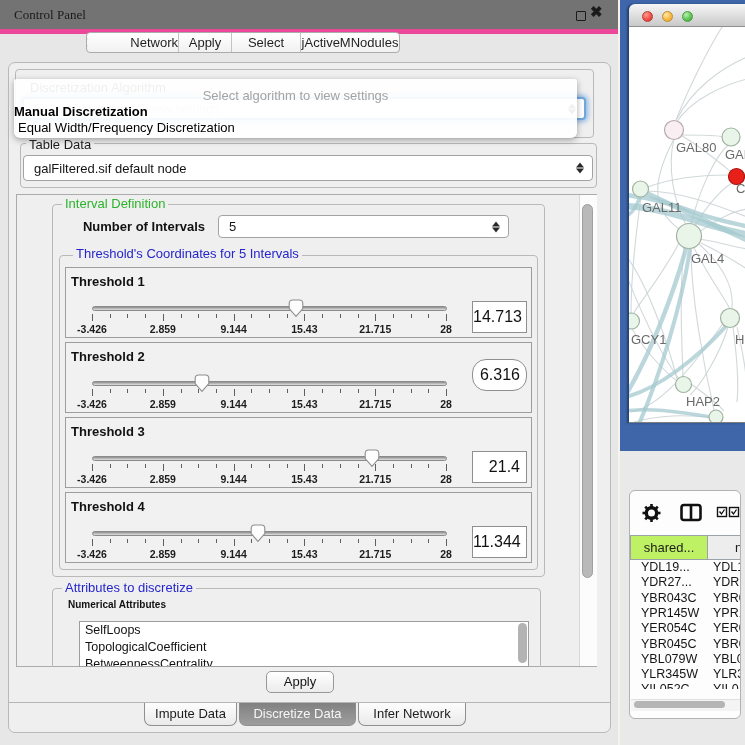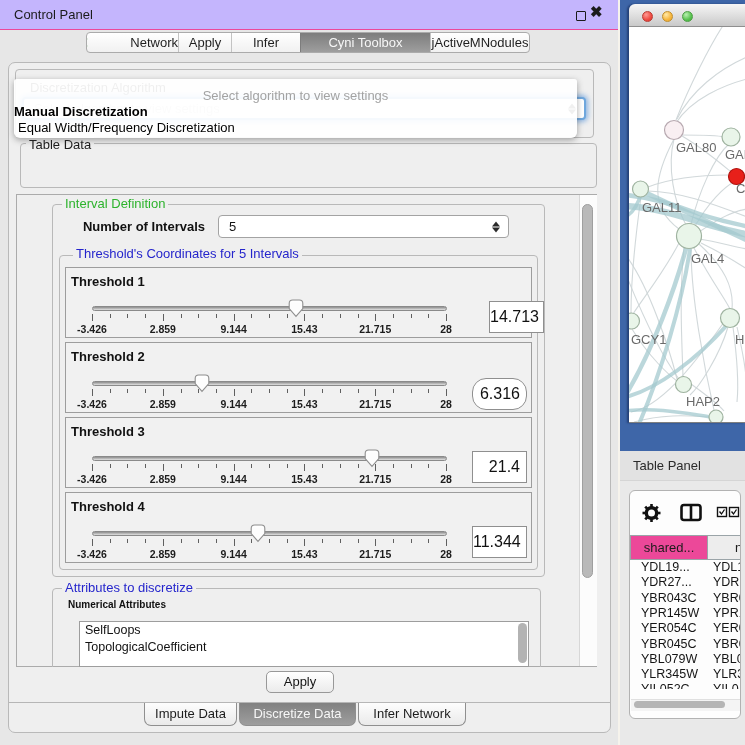--- a/index.html
+++ b/index.html
@@ -1,21 +1,21 @@
 <!DOCTYPE html>
 <html><head>
 <meta charset="utf-8">
 <style>
   html,body{margin:0;padding:0;}
   body{width:745px;height:745px;overflow:hidden;background:#e7e7e7;
        font-family:"Liberation Sans", sans-serif;-webkit-font-smoothing:antialiased;}
   #app{position:relative;width:745px;height:745px;overflow:hidden;}
   .abs{position:absolute;}
   
-  #titlebar{left:0;top:0;width:620px;height:29px;background:#c4b5fd;border-bottom:1px solid #ec4899;}
+  #titlebar{left:0;top:0;width:620px;height:29px;background:#737373;border-bottom:5px solid #ec4899;font-family:Liberation Serif, serif;}
   #titlebar .title{position:absolute;left:14px;top:0;line-height:29px;font-size:13px;color:#1b1b1b;}
   #float-icon{left:576px;top:11px;width:8px;height:8px;border:1.6px solid #1b1b1b;border-radius:1px;}
   #close-icon{left:590px;top:3px;font-size:15px;font-weight:bold;color:#1b1b1b;}
   
   #topsegs{left:86px;top:32px;height:21px;display:flex;border:1px solid #ababab;border-radius:4px;
            background:linear-gradient(#ffffff,#f1f1f1);overflow:hidden;box-sizing:border-box;}
   .seg{height:100%;display:flex;align-items:center;justify-content:center;font-size:13px;color:#1e1e1e;
        border-left:1px solid #c3c3c3;box-sizing:border-box;}
   .seg:first-child{border-left:none;}
   .seg.sel{background:linear-gradient(#7d7d7d,#9e9e9e);color:#f7f7f7;border-left-color:#7d7d7d;}
@@ -90,21 +90,21 @@
   #light-green{left:53px;background:radial-gradient(circle at 35% 30%,#b9f0b0,#58c14f 60%,#3fae3b);border:1px solid #4d9e44;}
   #netcanvas{position:absolute;left:0;top:23px;width:116px;height:395px;background:#ffffff;border-bottom:1px solid #7f7f7f;box-sizing:content-box;}
   
   #tablepanel{left:620px;top:451px;width:125px;height:294px;background:#e9e9e9;}
   #tp-titlebar{position:absolute;left:0;top:0;width:100%;height:30px;background:#e2e2e2;border-bottom:1px solid #d5d5d5;box-sizing:border-box;}
   #tp-titlebar .t{position:absolute;left:13px;top:0;line-height:29px;font-size:13px;color:#2b2b2b;}
   #tbox{position:absolute;left:9px;top:39px;width:112px;height:229px;background:#fdfdfd;border:1px solid #b2b2b2;
         border-radius:6px;box-sizing:border-box;overflow:hidden;}
   .hcell{position:absolute;top:43.5px;height:25px;box-sizing:border-box;border:1px solid #9aa4a8;
         font-size:13px;color:#1c1c1c;text-align:center;line-height:23px;overflow:hidden;white-space:nowrap;}
-  #hcell0{left:0px;width:78px;background:#ec4899;}
+  #hcell0{left:0px;width:78px;background:#bef264;}
   #hcell1{left:77px;width:36px;background:#ededed;text-align:left;padding-left:27px;}
   #tgrid{position:absolute;left:0px;top:69px;width:112px;height:129px;overflow:hidden;}
   .trow2{position:absolute;left:0;width:112px;height:15.3px;}
   .tcell{position:absolute;top:0;font-size:12.5px;color:#151515;line-height:15.3px;white-space:nowrap;}
   .tc0{left:11px;}
   .tc1{left:83px;}
   #tp-hsb-track{position:absolute;left:1px;top:207.5px;width:110px;height:11px;background:#f4f4f4;border-top:1px solid #e0e0e0;}
   #tp-hsb-thumb{position:absolute;left:4px;top:209.5px;width:91px;height:7px;background:#b5b5b5;border-radius:3.5px;}
   
   #tp-toolbar{position:absolute;left:0;top:8px;width:112px;height:28px;}
@@ -128,43 +128,44 @@
           <circle cx="3" cy="3" r="2.2" fill="#4da34d"></circle>
           <circle cx="3" cy="10" r="2.2" fill="#4da34d"></circle>
           <circle cx="8.5" cy="6" r="2.2" fill="#4da34d"></circle>
         </svg>
         <span>Network</span>
       </div>
       <div class="seg" style="width: 53px;">
         <span>Apply</span>
       </div>
       <div class="seg" style="width: 69px;">
-        <span>Infer</span>
-      </div>
-      <div class="seg sel" style="width: 130px;">
-        <span>Cyni Toolbox</span>
+        <span>Select</span>
       </div>
       <div class="seg" style="width: 99px;">
         <span>jActiveMNodules</span>
       </div>
     </div>
 
   <div id="panel" class="abs">
 
     <div class="group" style="left:6px;top:6px;width:579px;height:69px;"></div>
     <div class="gtitle dark" style="left:18px;top:17px;background:transparent;">Discretization Algorithm</div>
   </div>
 
   <div id="algo-combo" class="abs combo">
     <span class="ctext">Select algorithm to view settings</span>
     <span class="spin"></span>
   </div>
 
   <div class="abs group" style="left:20px;top:143px;width:577px;height:45px;"></div>
   <div class="abs gtitle dark" style="left:26px;top:137px;">Table Data</div>
+  <div class="abs combo" style="left:23px;top:155px;width:570px;height:26px;">
+    <span class="ctext">galFiltered.sif default node</span>
+    <span class="spin"></span>
+  </div>
 
   <div id="scrollpane" class="abs"></div>
 
   <div id="sp-content" class="abs" style="left:16px;top:194px;width:563px;height:471px;overflow:hidden;">
 
     <div class="group" style="left:36px;top:10px;width:493px;height:373px;"></div>
     <div class="gtitle green" style="left:46px;top:2px;">Interval Definition</div>
 
     <div style="position:absolute;left:44px;top:25px;width:145px;text-align:right;font-size:13px;font-weight:bold;color:#111;">Number of Intervals</div>
     <div class="combo" style="left:202px;top:21px;width:291px;height:23px;">
@@ -203,21 +204,21 @@
           <div class="ticklabel" style="left: 26px; top: 55px;">-3.426</div>
           <div class="ticklabel" style="left: 96.8px; top: 55px;">2.859</div>
           <div class="ticklabel" style="left: 167.6px; top: 55px;">9.144</div>
           <div class="ticklabel" style="left: 238.4px; top: 55px;">15.43</div>
           <div class="ticklabel" style="left: 309.2px; top: 55px;">21.715</div>
           <div class="ticklabel" style="left: 380px; top: 55px;">28</div>
           <div class="thumb" style="left: 221.328px; top: 31px;"><svg width="18" height="19" viewBox="0 0 18 19">
               <path d="M2.2,4.4 Q2.2,1 5.6,1 L12.4,1 Q15.8,1 15.8,4.4 L15.8,9.6 L9,17.4 L2.2,9.6 Z" fill="#fdfdfd" stroke="#8e8e8e" stroke-width="1.1"></path>
               <path d="M3.4,3.6 Q3.8,2.2 5.6,2.2 L12.4,2.2 Q14.2,2.2 14.6,3.6 Z" fill="#ffffff"></path>
             </svg></div>
-          <div class="vfield" style="left: 406px; top: 33px; margin-left: 17px;">14.713</div>
+          <div class="vfield" style="left: 406px; top: 33px;">14.713</div>
         </div>
         <div class="trow" style="top: 148px; left: 49px;">
           <div class="tlabel">Threshold 2</div>
           <div class="track" style="left: 25.5px; width: 355px; top: 38px;"></div>
           <div class="tick" style="left: 26px; top: 46px; height: 7px;"></div>
           <div class="tick" style="left: 43.7px; top: 46px; height: 4px;"></div>
           <div class="tick" style="left: 61.4px; top: 46px; height: 4px;"></div>
           <div class="tick" style="left: 79.1px; top: 46px; height: 4px;"></div>
           <div class="tick" style="left: 96.8px; top: 46px; height: 7px;"></div>
           <div class="tick" style="left: 114.5px; top: 46px; height: 4px;"></div>
@@ -239,21 +240,21 @@
           <div class="ticklabel" style="left: 26px; top: 55px;">-3.426</div>
           <div class="ticklabel" style="left: 96.8px; top: 55px;">2.859</div>
           <div class="ticklabel" style="left: 167.6px; top: 55px;">9.144</div>
           <div class="ticklabel" style="left: 238.4px; top: 55px;">15.43</div>
           <div class="ticklabel" style="left: 309.2px; top: 55px;">21.715</div>
           <div class="ticklabel" style="left: 380px; top: 55px;">28</div>
           <div class="thumb" style="left: 126.739px; top: 31px;"><svg width="18" height="19" viewBox="0 0 18 19">
               <path d="M2.2,4.4 Q2.2,1 5.6,1 L12.4,1 Q15.8,1 15.8,4.4 L15.8,9.6 L9,17.4 L2.2,9.6 Z" fill="#fdfdfd" stroke="#8e8e8e" stroke-width="1.1"></path>
               <path d="M3.4,3.6 Q3.8,2.2 5.6,2.2 L12.4,2.2 Q14.2,2.2 14.6,3.6 Z" fill="#ffffff"></path>
             </svg></div>
-          <div class="vfield" style="left: 406px; top: 35px; border-radius: 14px;">6.316</div>
+          <div class="vfield" style="left: 406px; top: 16px; border-radius: 14px;">6.316</div>
         </div>
         <div class="trow" style="top: 223px; left: 49px;">
           <div class="tlabel">Threshold 3</div>
           <div class="track" style="left: 25.5px; width: 355px; top: 38px;"></div>
           <div class="tick" style="left: 26px; top: 46px; height: 7px;"></div>
           <div class="tick" style="left: 43.7px; top: 46px; height: 4px;"></div>
           <div class="tick" style="left: 61.4px; top: 46px; height: 4px;"></div>
           <div class="tick" style="left: 79.1px; top: 46px; height: 4px;"></div>
           <div class="tick" style="left: 96.8px; top: 46px; height: 7px;"></div>
           <div class="tick" style="left: 114.5px; top: 46px; height: 4px;"></div>
@@ -323,20 +324,21 @@
       </div>
   </div>
 
   <div id="attrs" class="abs" style="left:16px;top:194px;width:563px;height:473px;overflow:hidden;pointer-events:none;">
     <div class="group" style="left:36px;top:394px;width:489px;height:90px;"></div>
     <div class="gtitle blue" style="left:46px;top:386px;">Attributes to discretize</div>
     <div style="position:absolute;left:52px;top:405px;font-size:10px;font-weight:bold;color:#111;">Numerical Attributes</div>
     <div id="attr-list" style="position:absolute;left:63px;top:427px;width:450px;height:46px;background:#fff;border:1px solid #9d9d9d;box-sizing:border-box;overflow:hidden;">
         <div class="li">SelfLoops</div>
         <div class="li">TopologicalCoefficient</div>
+        <div class="li">BetweennessCentrality</div>
       </div>
     <div style="position:absolute;left:502px;top:429px;width:9px;height:40px;border-radius:4.5px;background:#b3b3b3;"></div>
   </div>
 
   <div id="vsb-track" class="abs"></div>
   <div id="vsb-thumb" class="abs"></div>
 
   <div id="apply-btn" class="abs">Apply</div>
 
   <div id="bottombar-line" class="abs"></div>
@@ -414,23 +416,20 @@
           <text x="13" y="185" font-size="13" fill="#6a6a6a" font-family="Liberation Sans, sans-serif">GAL11</text>
           <text x="62" y="236" font-size="13" fill="#6a6a6a" font-family="Liberation Sans, sans-serif">GAL4</text>
           <text x="2" y="317" font-size="13" fill="#6a6a6a" font-family="Liberation Sans, sans-serif">GCY1</text>
           <text x="106" y="317" font-size="13" fill="#6a6a6a" font-family="Liberation Sans, sans-serif">HIS4</text>
           <text x="57" y="379" font-size="13" fill="#6a6a6a" font-family="Liberation Sans, sans-serif">HAP2</text>
         </svg>
     </div>
   </div>
 
   <div id="tablepanel" class="abs">
-    <div id="tp-titlebar">
-      <span class="t">Table Panel</span>
-    </div>
     <div id="tbox">
       <div id="tp-toolbar">
         <svg width="112" height="28" viewBox="0 0 112 28" xmlns="http://www.w3.org/2000/svg">
           <g>
             <circle cx="21.5" cy="14" r="5.2" fill="none" stroke="#111" stroke-width="3.4"></circle>
             <g stroke="#111" stroke-width="2.6">
               <line x1="21.5" y1="5" x2="21.5" y2="9"></line>
                 <line x1="21.5" y1="19" x2="21.5" y2="23"></line>
               <line x1="12.5" y1="14" x2="16.5" y2="14"></line>
                 <line x1="26.5" y1="14" x2="30.5" y2="14"></line>

